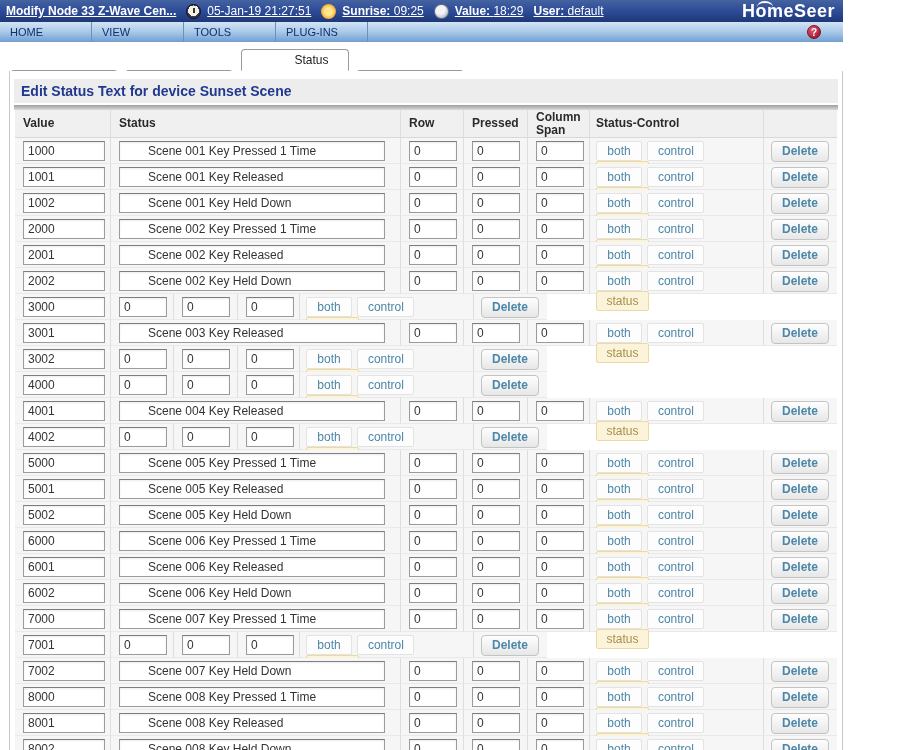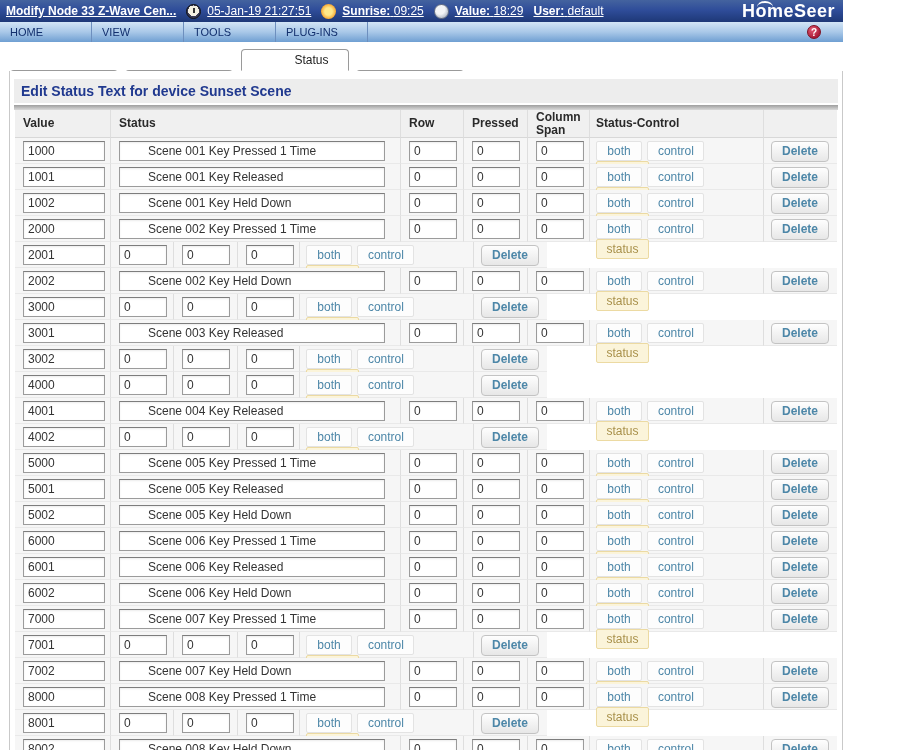--- a/index.html
+++ b/index.html
@@ -239,20 +239,23 @@
     </div>
     <div class="cell c-del">
       <span class="del-btn">Delete</span>
     </div>
   </div>
 
   <div class="grid-row">
     <div class="cell c-value">
       <input class="tin tin-value" value="2001" style="">
     </div>
+    <div class="cell c-status">
+      <input class="tin tin-status" value="Scene 002 Key Released" style="">
+    </div>
     <div class="cell c-row">
       <input class="tin tin-small" value="0" style="">
     </div>
     <div class="cell c-col">
       <input class="tin tin-small" value="0" style="">
     </div>
     <div class="cell c-span">
       <input class="tin tin-small" value="0" style="">
     </div>
     <div class="cell c-ctl">
@@ -689,20 +692,23 @@
     </div>
     <div class="cell c-del">
       <span class="del-btn">Delete</span>
     </div>
   </div>
 
   <div class="grid-row">
     <div class="cell c-value">
       <input class="tin tin-value" value="8001" style="">
     </div>
+    <div class="cell c-status">
+      <input class="tin tin-status" value="Scene 008 Key Released" style="">
+    </div>
     <div class="cell c-row">
       <input class="tin tin-small" value="0" style="">
     </div>
     <div class="cell c-col">
       <input class="tin tin-small" value="0" style="">
     </div>
     <div class="cell c-span">
       <input class="tin tin-small" value="0" style="">
     </div>
     <div class="cell c-ctl">

